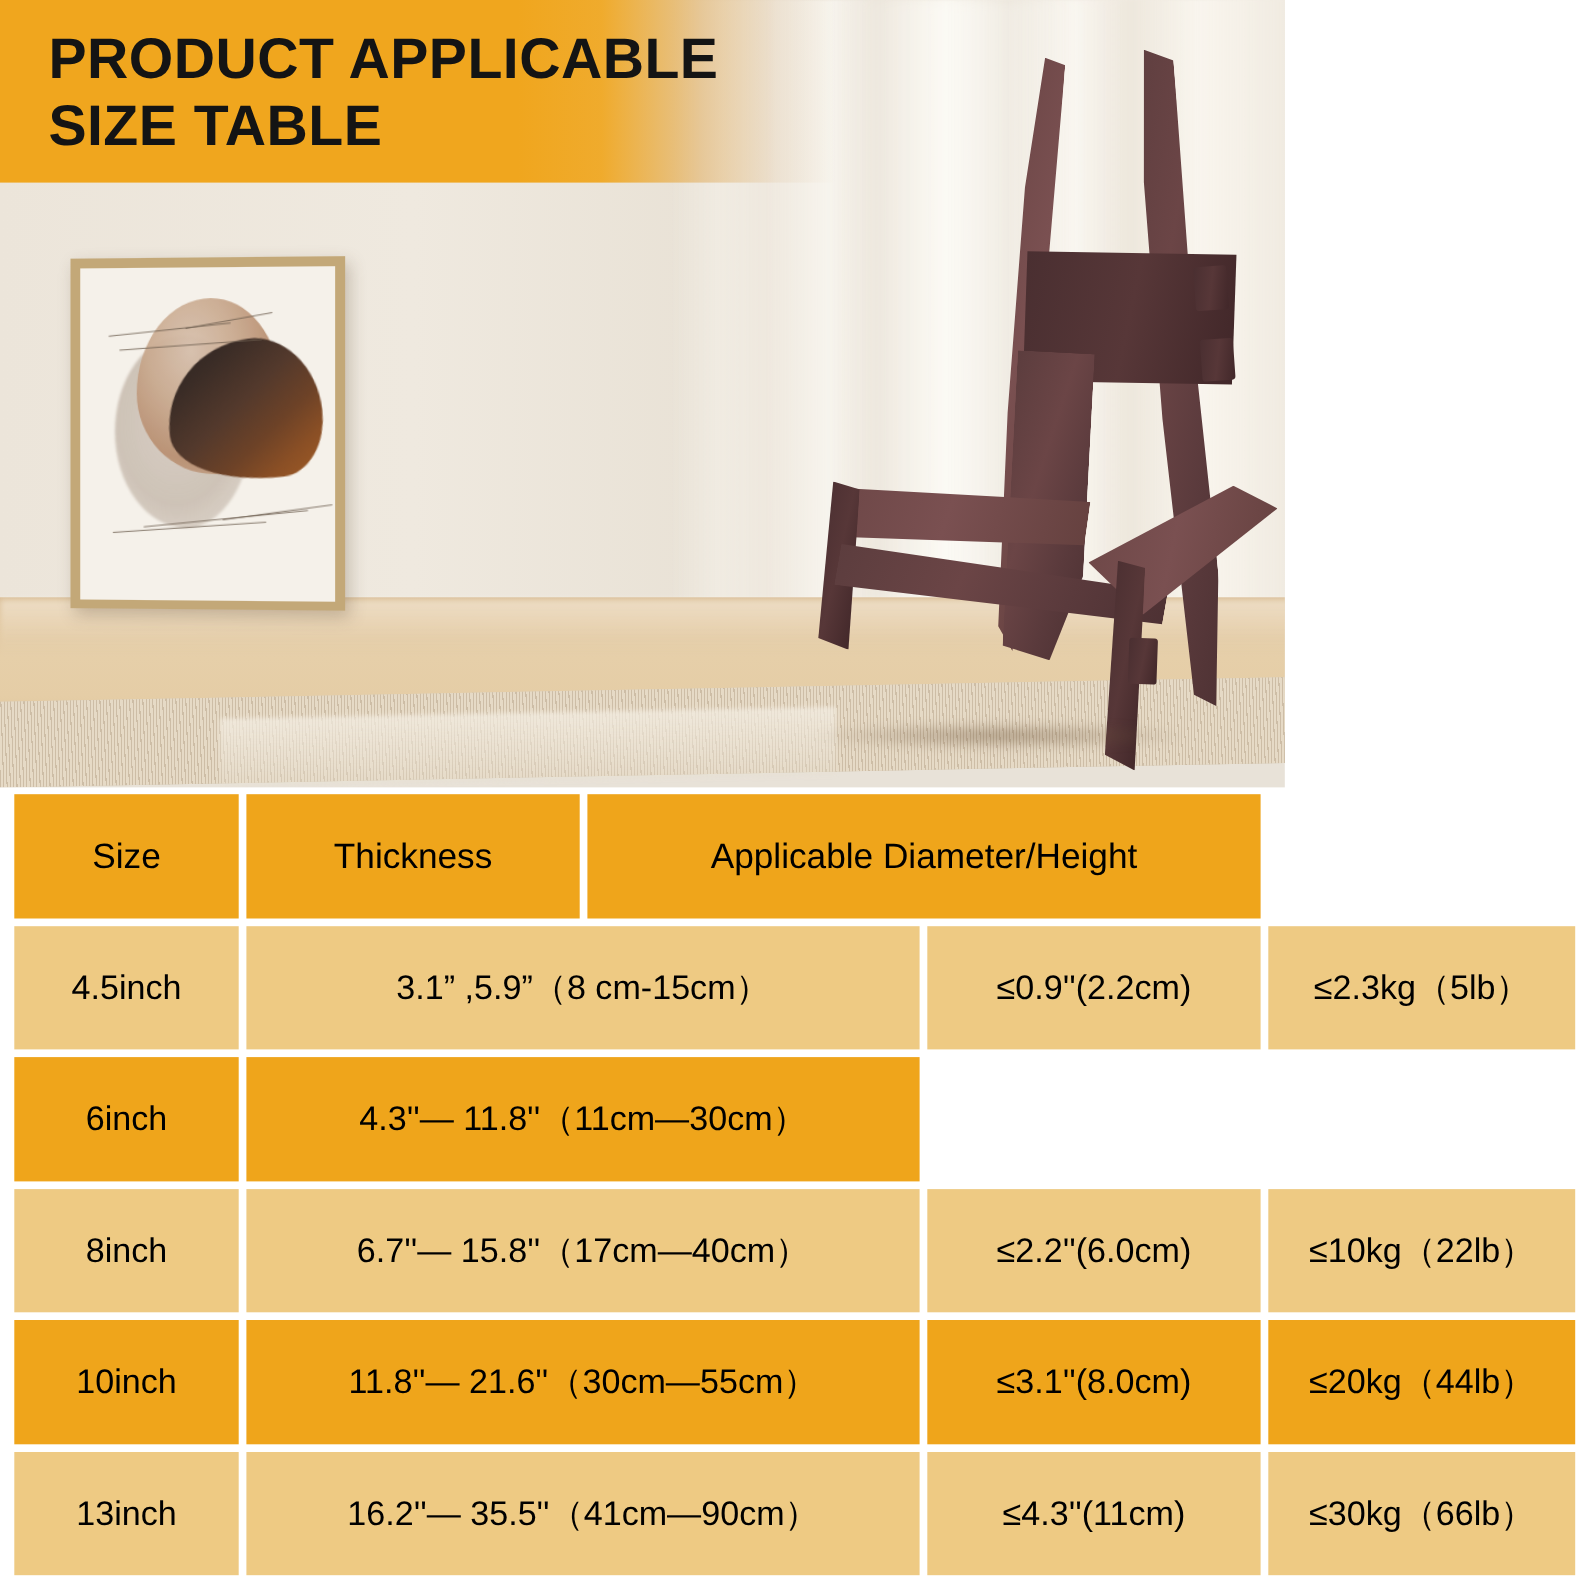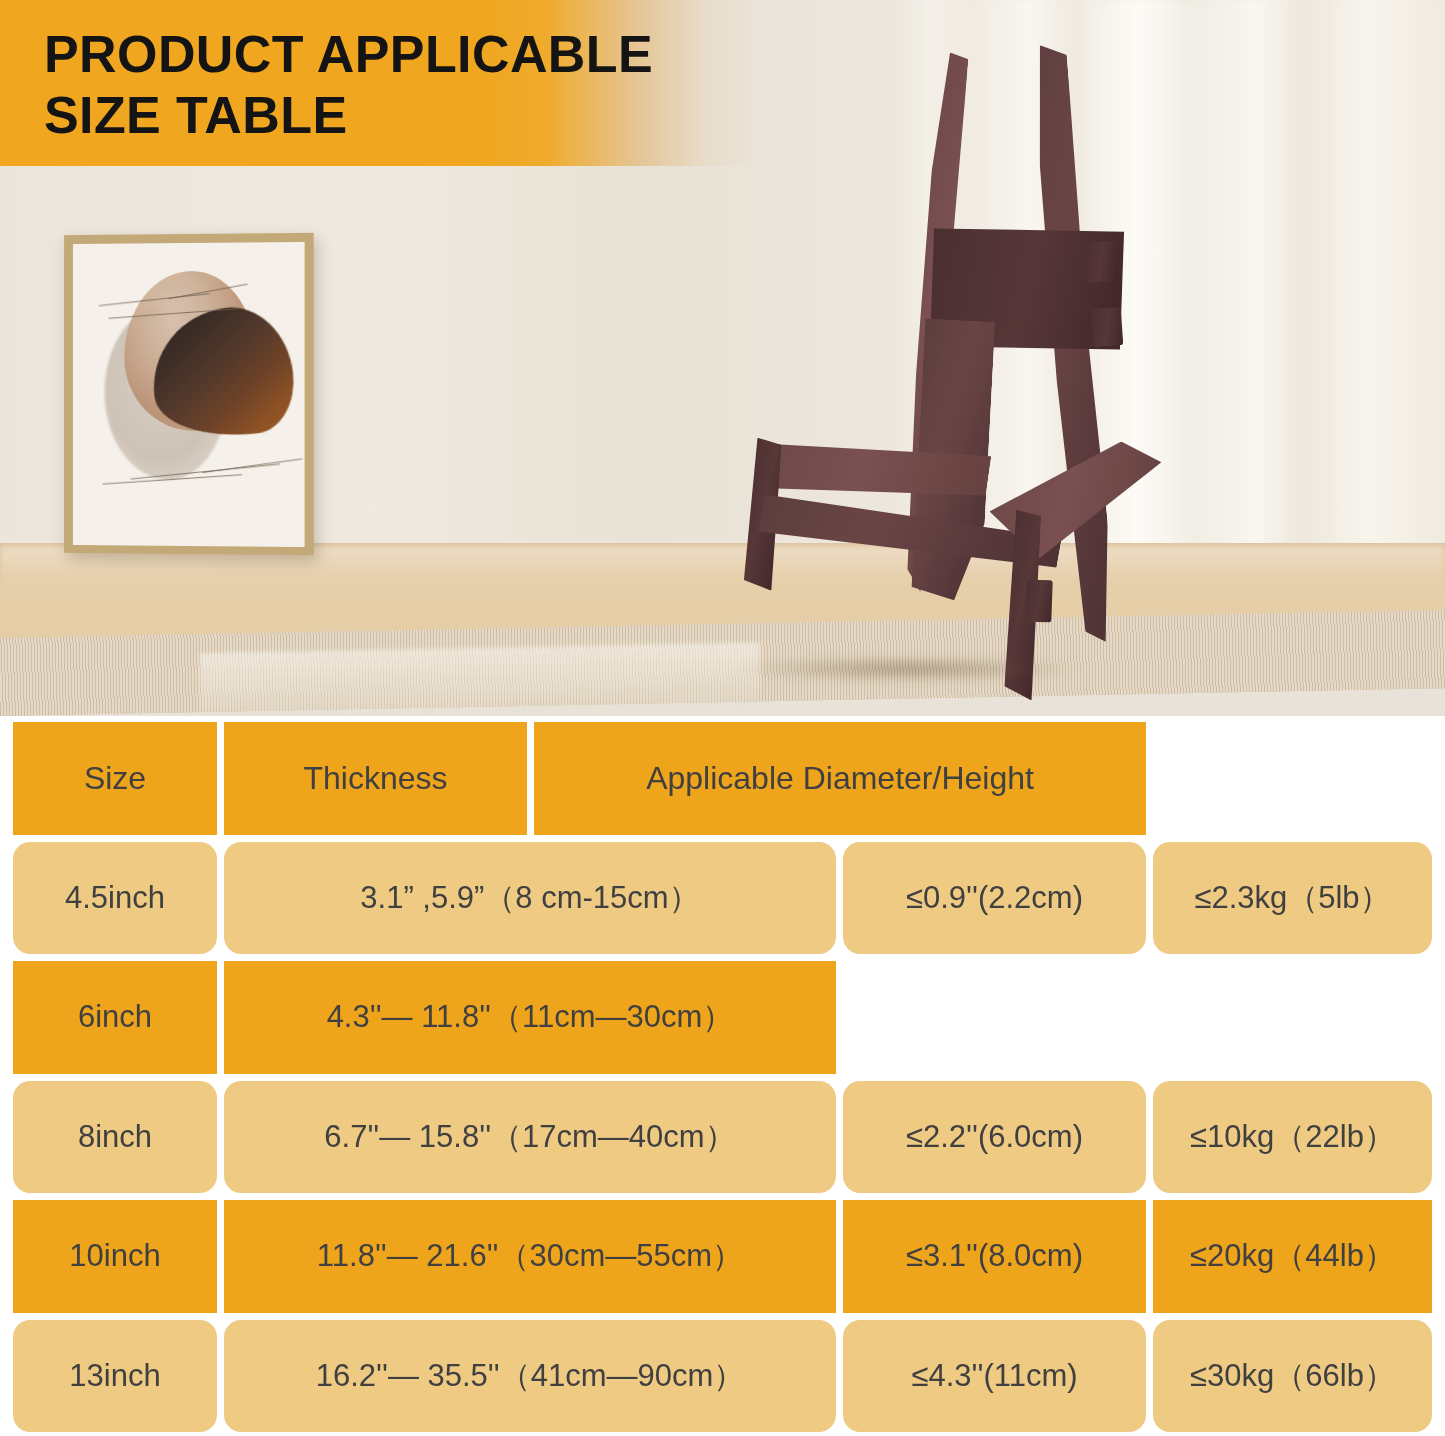--- a/index.html
+++ b/index.html
@@ -15,21 +15,21 @@
     width: 1445px;
     height: 1436px;
     background: #ffffff;
     overflow: hidden;
   }
 
   
   .photo {
     position: absolute;
     left: 0; top: 0;
-    width: 1445px;
+    width: 1168px;
     height: 716px;
     overflow: hidden;
     background: #e8e2d8;
   }
   
   .wall {
     position: absolute;
     left: 0; top: 0;
     width: 1445px; height: 560px;
     background:
@@ -223,36 +223,36 @@
     display: flex;
     gap: 7px;
     flex: 1 1 0;
     min-height: 0;
   }
   .cell {
     display: flex;
     align-items: center;
     justify-content: center;
     text-align: center;
-    color: #404040;
+    color: #000000;
     font-family: "Liberation Sans", sans-serif;
     font-size: 31px;
     line-height: 1.15;
     box-sizing: border-box;
     padding: 2px 4px;
     overflow: hidden;
     white-space: nowrap;
   }
   .c-size  { flex: 0 0 204px; }
   .c-diam  { flex: 0 0 612px; }
   .c-thick { flex: 0 0 303px; }
   .c-load  { flex: 1 1 auto; }
 
   .row-head .cell { background: #efa51b; font-size: 32px; }
-  .row-odd  .cell { background: #eeca83; border-radius: 17px; }
+  .row-odd  .cell { background: #eeca83; }
   .row-even .cell { background: #efa51b; }
   .row-head .cell { font-weight: 400; }
 </style>
 </head>
 <body>
 
 <div class="page">
 
   <div class="photo">
 

